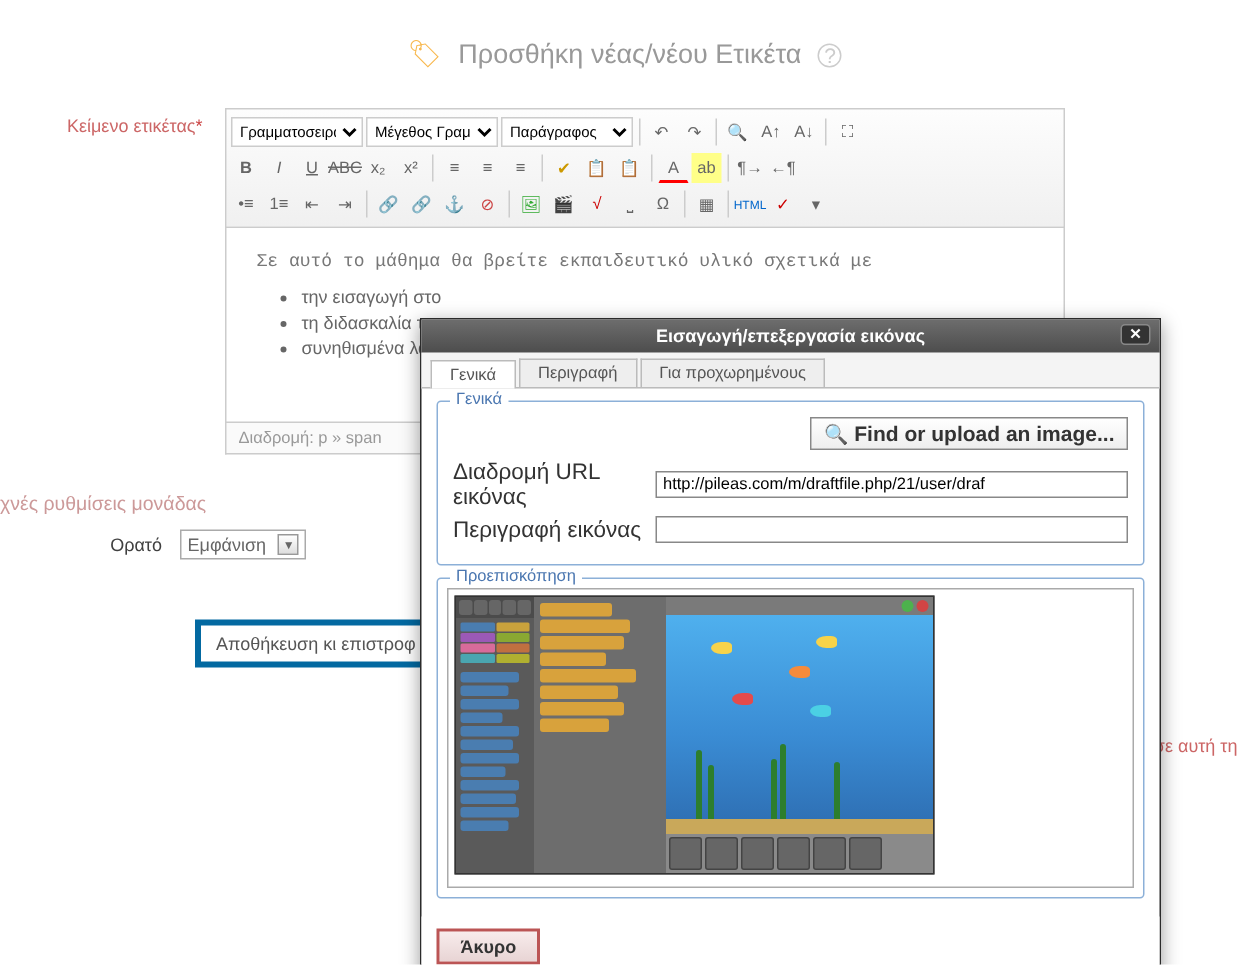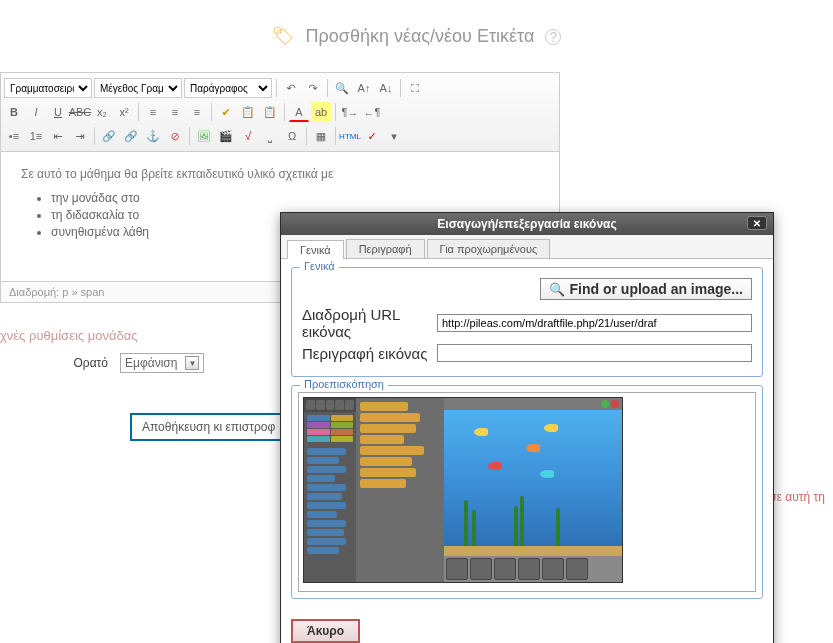--- a/index.html
+++ b/index.html
@@ -17,35 +17,35 @@
 .editor-toolbar { border: 1px solid #ccc; background: linear-gradient(#fdfdfd, #f0f0f0); padding: 3px; width: 560px; }
 .tb-row { display: flex; gap: 2px; align-items: center; flex-wrap: wrap; padding: 2px 0; }
 .tb-sel { font-size: 10px; border: 1px solid #ccc; background: #fff; padding: 1px; height: 20px; }
 .tb-sel.font { width: 88px; }
 .tb-sel.size { width: 88px; }
 .tb-sel.format { width: 88px; }
 .tb-btn { width: 20px; height: 20px; border: 1px solid transparent; display: inline-flex; align-items: center; justify-content: center; font-size: 11px; cursor: pointer; color: #666; }
 .tb-sep { width: 1px; height: 18px; background: #ccc; margin: 0 2px; }
 
 .editor-body { border: 1px solid #ccc; border-top: none; width: 560px; padding: 15px 20px; font-size: 12px; color: #777; background: #fff; min-height: 130px; position: relative; }
-.editor-body p { margin-bottom: 10px; }
+.editor-body p { margin-bottom: 10px; font-family: Liberation Mono, monospace; }
 .editor-body ul { margin-left: 30px; color: #666; }
 .editor-body li { margin: 3px 0; }
 .scroll-handle { position: absolute; right: 2px; bottom: 2px; width: 12px; height: 12px; background: repeating-linear-gradient(135deg, #aaa 0 1px, transparent 1px 3px); }
 
 .editor-path { border: 1px solid #ccc; border-top: none; width: 560px; padding: 4px 8px; font-size: 11px; color: #999; background: #fafafa; }
 
 .section-head { color: #c99; font-size: 13px; margin: 25px 0 10px 0; }
 
 .vis-row { display: flex; align-items: center; }
 .vis-label { width: 120px; text-align: right; padding-right: 12px; color: #404040; }
 .vis-select { border: 1px solid #aaa; padding: 2px 4px; font-size: 12px; color: #666; display: inline-flex; align-items: center; }
 .vis-select .arrow { margin-left: 8px; width: 14px; height: 14px; border: 1px solid #999; display: inline-flex; align-items: center; justify-content: center; font-size: 8px; background: linear-gradient(#fff,#ddd); }
 
-.save-btn { margin: 40px 0 0 130px; border: 2px solid #0369a1; padding: 5px 10px; font-size: 12px; background: #fff; color: #555; }
+.save-btn { margin: 40px 0 0 130px; border: 4px solid #0369a1; padding: 5px 10px; font-size: 12px; background: #fff; color: #555; }
 
 .footer-link { position: absolute; right: 8px; top: 490px; color: #c66; font-size: 12px; }
 
 
 .modal { position: absolute; left: 280px; top: 212px; width: 494px; border: 1px solid #2b2b2b; box-shadow: 0 3px 12px rgba(0,0,0,0.4); background: #fff; }
 .modal-titlebar { background: linear-gradient(#6d6d6d,#4d4d4d); color: #fff; font-size: 12px; font-weight: bold; text-align: center; padding: 4px; position: relative; }
 .modal-titlebar .close { position: absolute; right: 6px; top: 3px; width: 20px; height: 14px; background: #333; border: 1px solid #888; border-radius: 3px; color: #fff; font-size: 10px; display: flex; align-items: center; justify-content: center; cursor: pointer; }
 
 .modal-tabs { display: flex; background: #f4f4f4; padding: 4px 6px 0; border-bottom: 1px solid #bbb; gap: 2px; }
 .modal-tab { border: 1px solid #bbb; border-bottom: none; padding: 3px 12px; font-size: 11px; color: #555; background: #eee; cursor: pointer; }
@@ -106,20 +106,23 @@
 
 
 
 <div class="page-title">
   <span class="tag-icon">🏷</span>
   <span>Προσθήκη νέας/νέου Ετικέτα</span>
   <span class="help-icon">?</span>
 </div>
 
 <div class="form-row">
+  <div class="form-label">
+    <span>Κείμενο ετικέτας</span><span class="req">*</span>
+  </div>
   <div class="form-field">
     <div class="editor-toolbar">
       <div class="tb-row">
         <select class="tb-sel font"><option>Γραμματοσειρά</option></select>
         <select class="tb-sel size"><option>Μέγεθος Γραμ</option></select>
         <select class="tb-sel format"><option>Παράγραφος</option></select>
         <span class="tb-sep"></span>
         <span class="tb-btn">↶</span>
         <span class="tb-btn">↷</span>
         <span class="tb-sep"></span>
@@ -179,21 +182,21 @@
         <span class="tb-btn">▦</span>
         <span class="tb-sep"></span>
         <span class="tb-btn" style="color:#06c;font-size:8px">HTML</span>
         <span class="tb-btn" style="color:#c00">✓</span>
         <span class="tb-btn">▾</span>
       </div>
     </div>
     <div class="editor-body">
       <p>Σε αυτό το μάθημα θα βρείτε εκπαιδευτικό υλικό σχετικά με</p>
       <ul>
-        <li>την μονάδας στο</li>
+        <li>την εισαγωγή στο</li>
         <li>τη διδασκαλία το</li>
         <li>συνηθισμένα λάθη</li>
       </ul>
       <div class="scroll-handle"></div>
     </div>
     <div class="editor-path">Διαδρομή: p » span</div>
   </div>
 </div>
 
 <div class="section-head">χνές ρυθμίσεις μονάδας</div>

